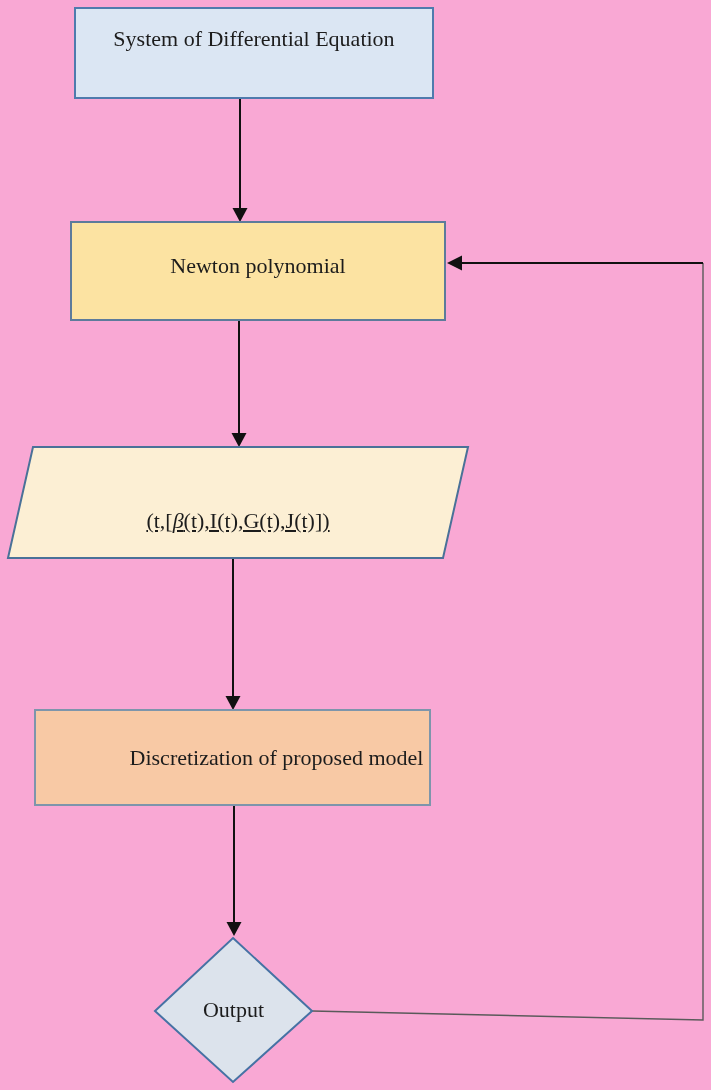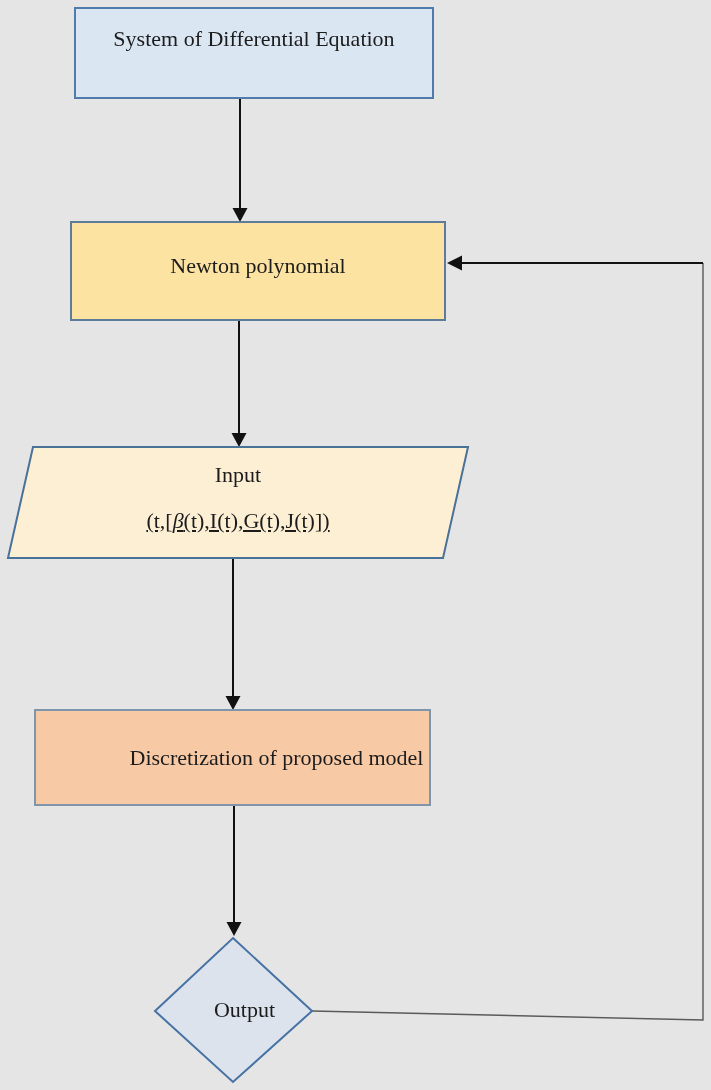--- a/index.html
+++ b/index.html
@@ -4,21 +4,21 @@
 <style>
   html, body {
     margin: 0;
     padding: 0;
     background: #ffffff;
   }
   .canvas {
     position: relative;
     width: 711px;
     height: 1090px;
-    background: #e5e5e5;
+    background: #f9a8d4;
     font-family: "Liberation Serif", "DejaVu Serif", serif;
     color: #1a1a1a;
     overflow: hidden;
   }
   .canvas svg {
     position: absolute;
     left: 0;
     top: 0;
   }
   
@@ -46,21 +46,21 @@
     left: 71px; top: 222px; width: 374px; height: 112px;
     display: flex; align-items: center; justify-content: center;
     padding-bottom: 24px; box-sizing: border-box;
   }
   .label-input-title { left: 0px; top: 462px; width: 476px; }
   .label-input-formula { left: 0px; top: 508px; width: 476px; text-decoration: underline; }
   .label-disc {
     left: 35px; top: 710px; width: 395px; height: 95px;
     display: flex; align-items: center; justify-content: center; margin-left: 44px;
   }
-  .label-output { left: 166px; top: 997px; width: 157px; }
+  .label-output { left: 155px; top: 997px; width: 157px; }
   .beta { font-style: italic; }
 </style>
 </head>
 <body>
 
 <div class="canvas">
 
   <svg width="711" height="1090" viewBox="0 0 711 1090">
 
     <line class="connector" x1="240" y1="96" x2="240" y2="210"></line>
@@ -83,21 +83,20 @@
     <rect class="shape-newton" x="71" y="222" width="374" height="98"></rect>
     <polygon class="shape-input" points="33,447 468,447 443,558 8,558"></polygon>
     <rect class="shape-disc" x="35" y="710" width="395" height="95"></rect>
     <polygon class="shape-output" points="233,938 312,1011 233,1082 155,1011"></polygon>
   </svg>
 
   <div class="label label-start">System of Differential Equation</div>
 
   <div class="label label-newton">Newton polynomial</div>
 
-  <div class="label label-input-title">Input</div>
 
   <div class="label label-input-formula"><span>(t,[</span><span class="beta">β</span><span>(t),I(t),G(t),J(t)])</span></div>
 
   <div class="label label-disc">Discretization of proposed model</div>
 
   <div class="label label-output">Output</div>
 
 </div>
 
 </body></html>

